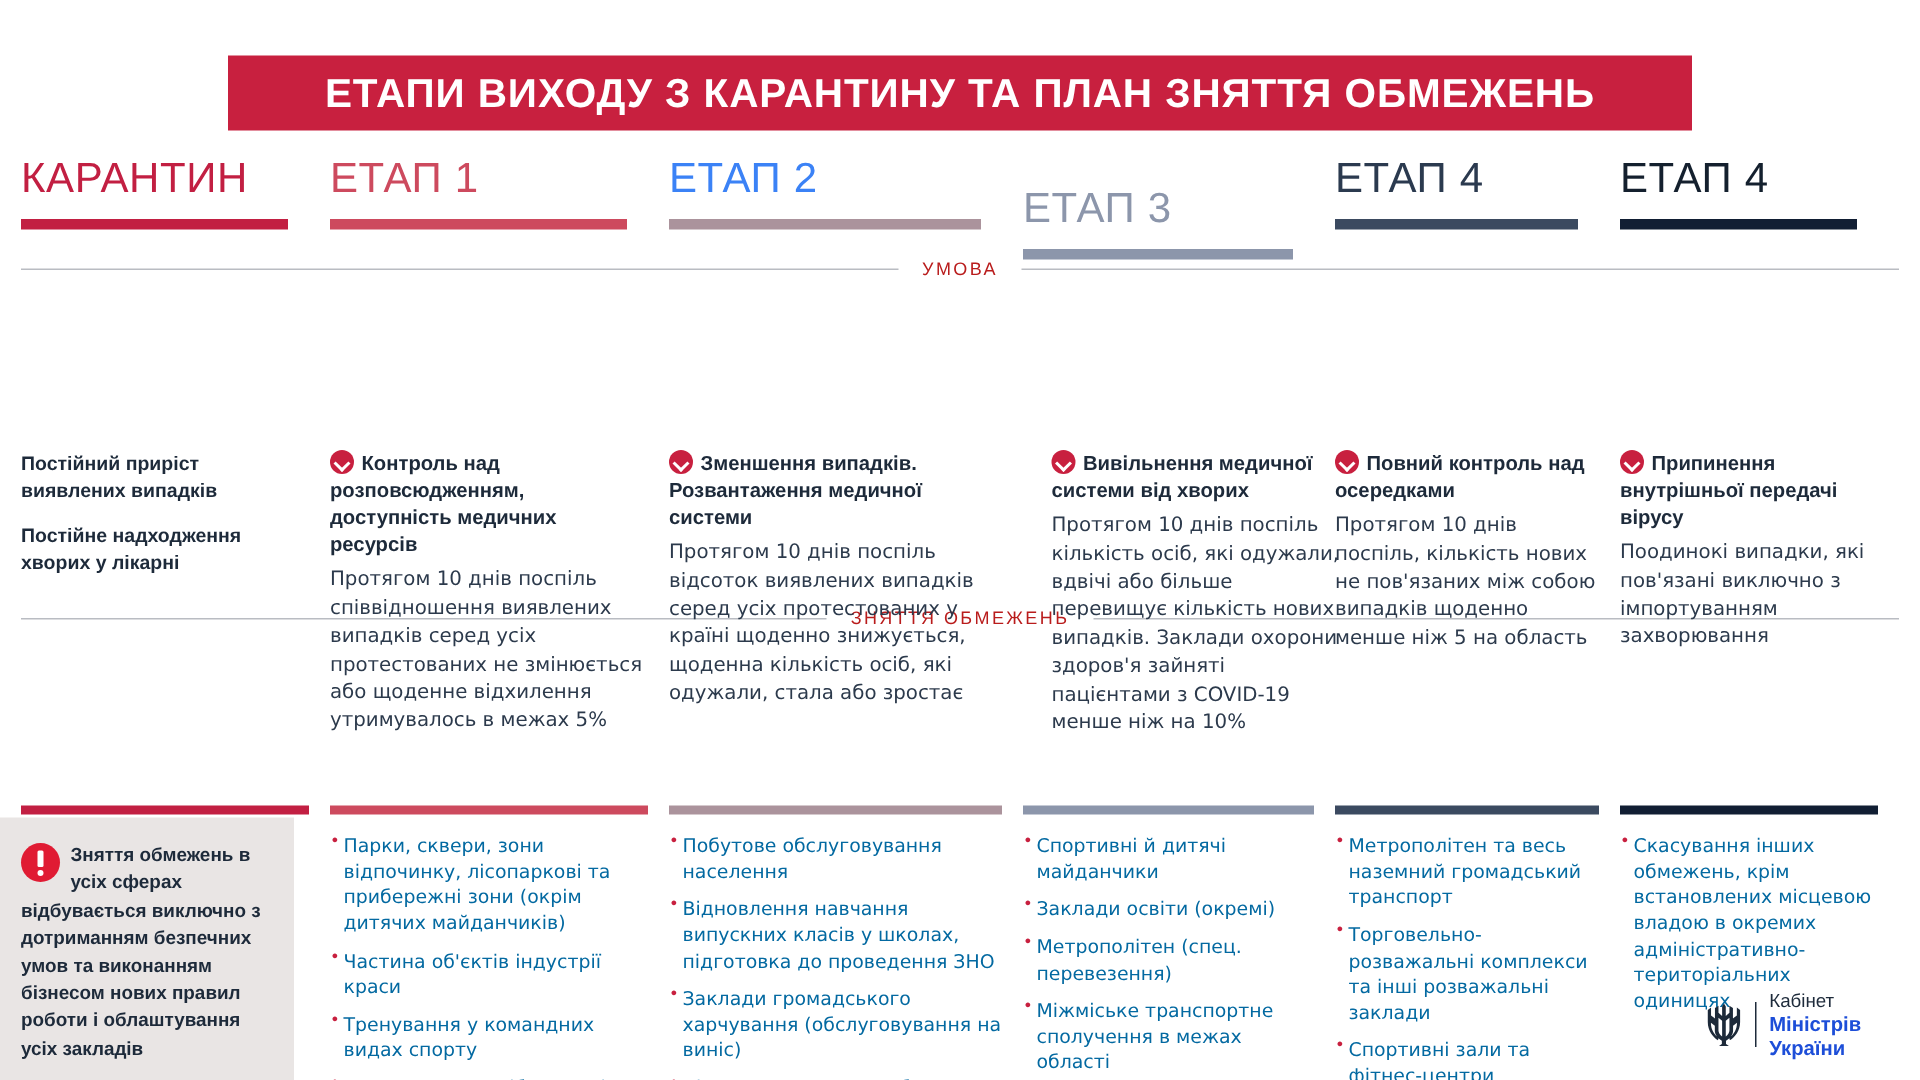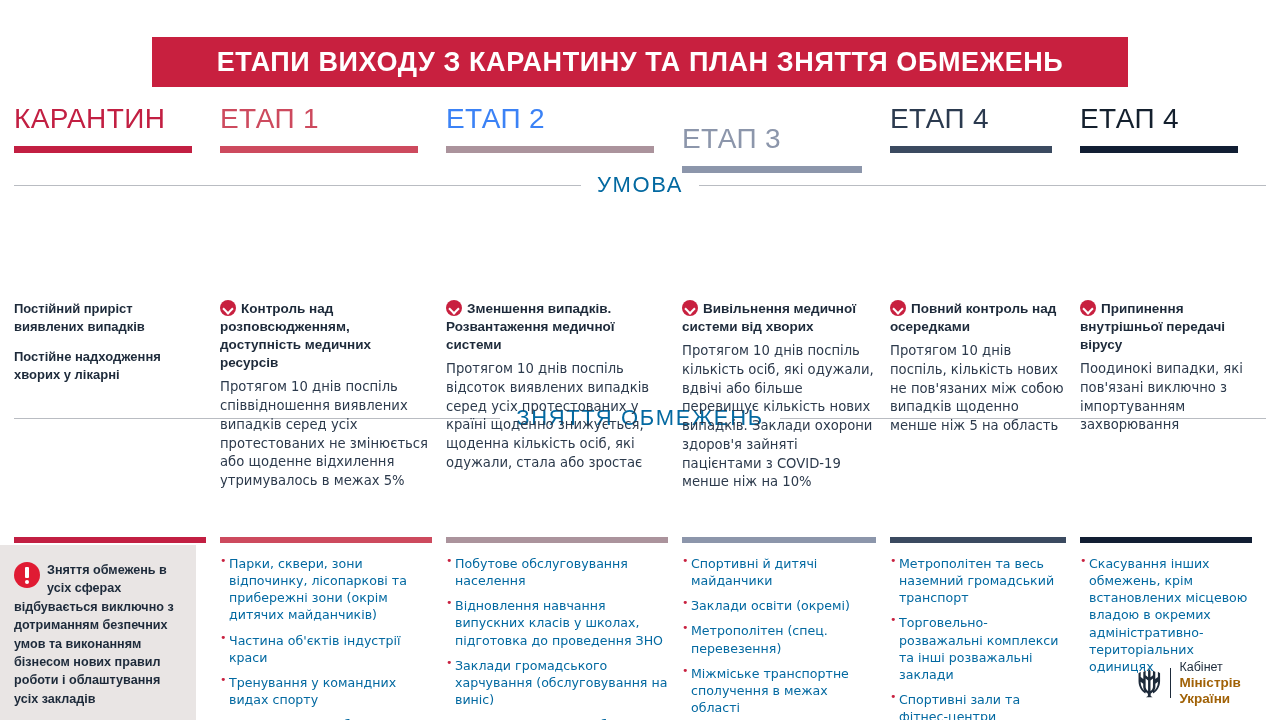--- a/index.html
+++ b/index.html
@@ -51,23 +51,23 @@
   }
 
   
   .section-rule {
     position: absolute; left: 14px; width: 1252px;
     display: flex; align-items: center;
   }
   .section-rule .line { flex: 1; height: 1px; background: #b9bcc2; }
   .section-rule .section-label {
     padding: 0 16px;
-    font-size: 22px;
+    font-size: 12px;
     letter-spacing: 1.6px;
-    color: #0369a1;
+    color: #b91c1c;
     white-space: nowrap;
   }
   #rule-umova { top: 172px; }
   #rule-znyattia { top: 405px; }
 
   
   .cond-block { position: absolute; top: 195px; }
   .cond-head {
     font-size: 13.5px; font-weight: bold; line-height: 1.34;
     color: #1d2a3a; margin-bottom: 6px;
@@ -132,21 +132,21 @@
   .logo {
     position: absolute; left: 1138px; top: 660px;
     display: flex; align-items: center;
   }
   .logo .tryzub { width: 26px; height: 34px; }
   .logo .divider {
     width: 1px; height: 30px; background: #1d2a3a; margin: 0 9px;
   }
   .logo .logo-text { line-height: 1.18; }
   .logo .logo-line1 { font-size: 12.5px; color: #1d2a3a; }
-  .logo .logo-line2 { font-size: 13.5px; font-weight: bold; color: #a16207; }
+  .logo .logo-line2 { font-size: 13.5px; font-weight: bold; color: #1d4ed8; }
 </style>
 </head>
 <body>
 
 <div id="page">
 
   <div class="title-banner">
     <span class="title-text">ЕТАПИ ВИХОДУ З КАРАНТИНУ ТА ПЛАН ЗНЯТТЯ ОБМЕЖЕНЬ</span>
   </div>
 
@@ -208,21 +208,21 @@
             <li>Побутове обслуговування населення</li>
             <li>Відновлення навчання випускних класів у школах, підготовка до проведення ЗНО</li>
             <li>Заклади громадського харчування (обслуговування на виніс)</li>
             <li>Кінотеатри просто неба</li>
           </ul>
         </div>
       </div>
       <div class="col">
         <div class="stage-name" style="color: rgb(140, 150, 171); margin-top: 20px;">ЕТАП 3</div>
         <div class="stage-bar" style="background: rgb(140, 150, 171);"></div>
-        <div class="cond-block" style="width: calc(100% - 14px);">
+        <div class="cond-block" style="width: calc(100% - 14px); margin-left: 19px;">
           <div class="cond-head"><span class="chev-icon"></span><span>Вивільнення медичної системи від хворих</span></div>
           <div class="cond-body">Протягом 10 днів поспіль кількість осіб, які одужали, вдвічі або більше перевищує кількість нових випадків. Заклади охорони здоров'я зайняті пацієнтами з COVID-19 менше ніж на 10%</div>
         </div>
         <div class="rest-block" style="width: calc(100% - 14px);">
           <div class="rest-bar" style="background: rgb(140, 150, 171);"></div>
           <ul class="rest-list">
             <li>Спортивні й дитячі майданчики</li>
             <li>Заклади освіти (окремі)</li>
             <li>Метрополітен (спец. перевезення)</li>
             <li>Міжміське транспортне сполучення в межах області</li>

